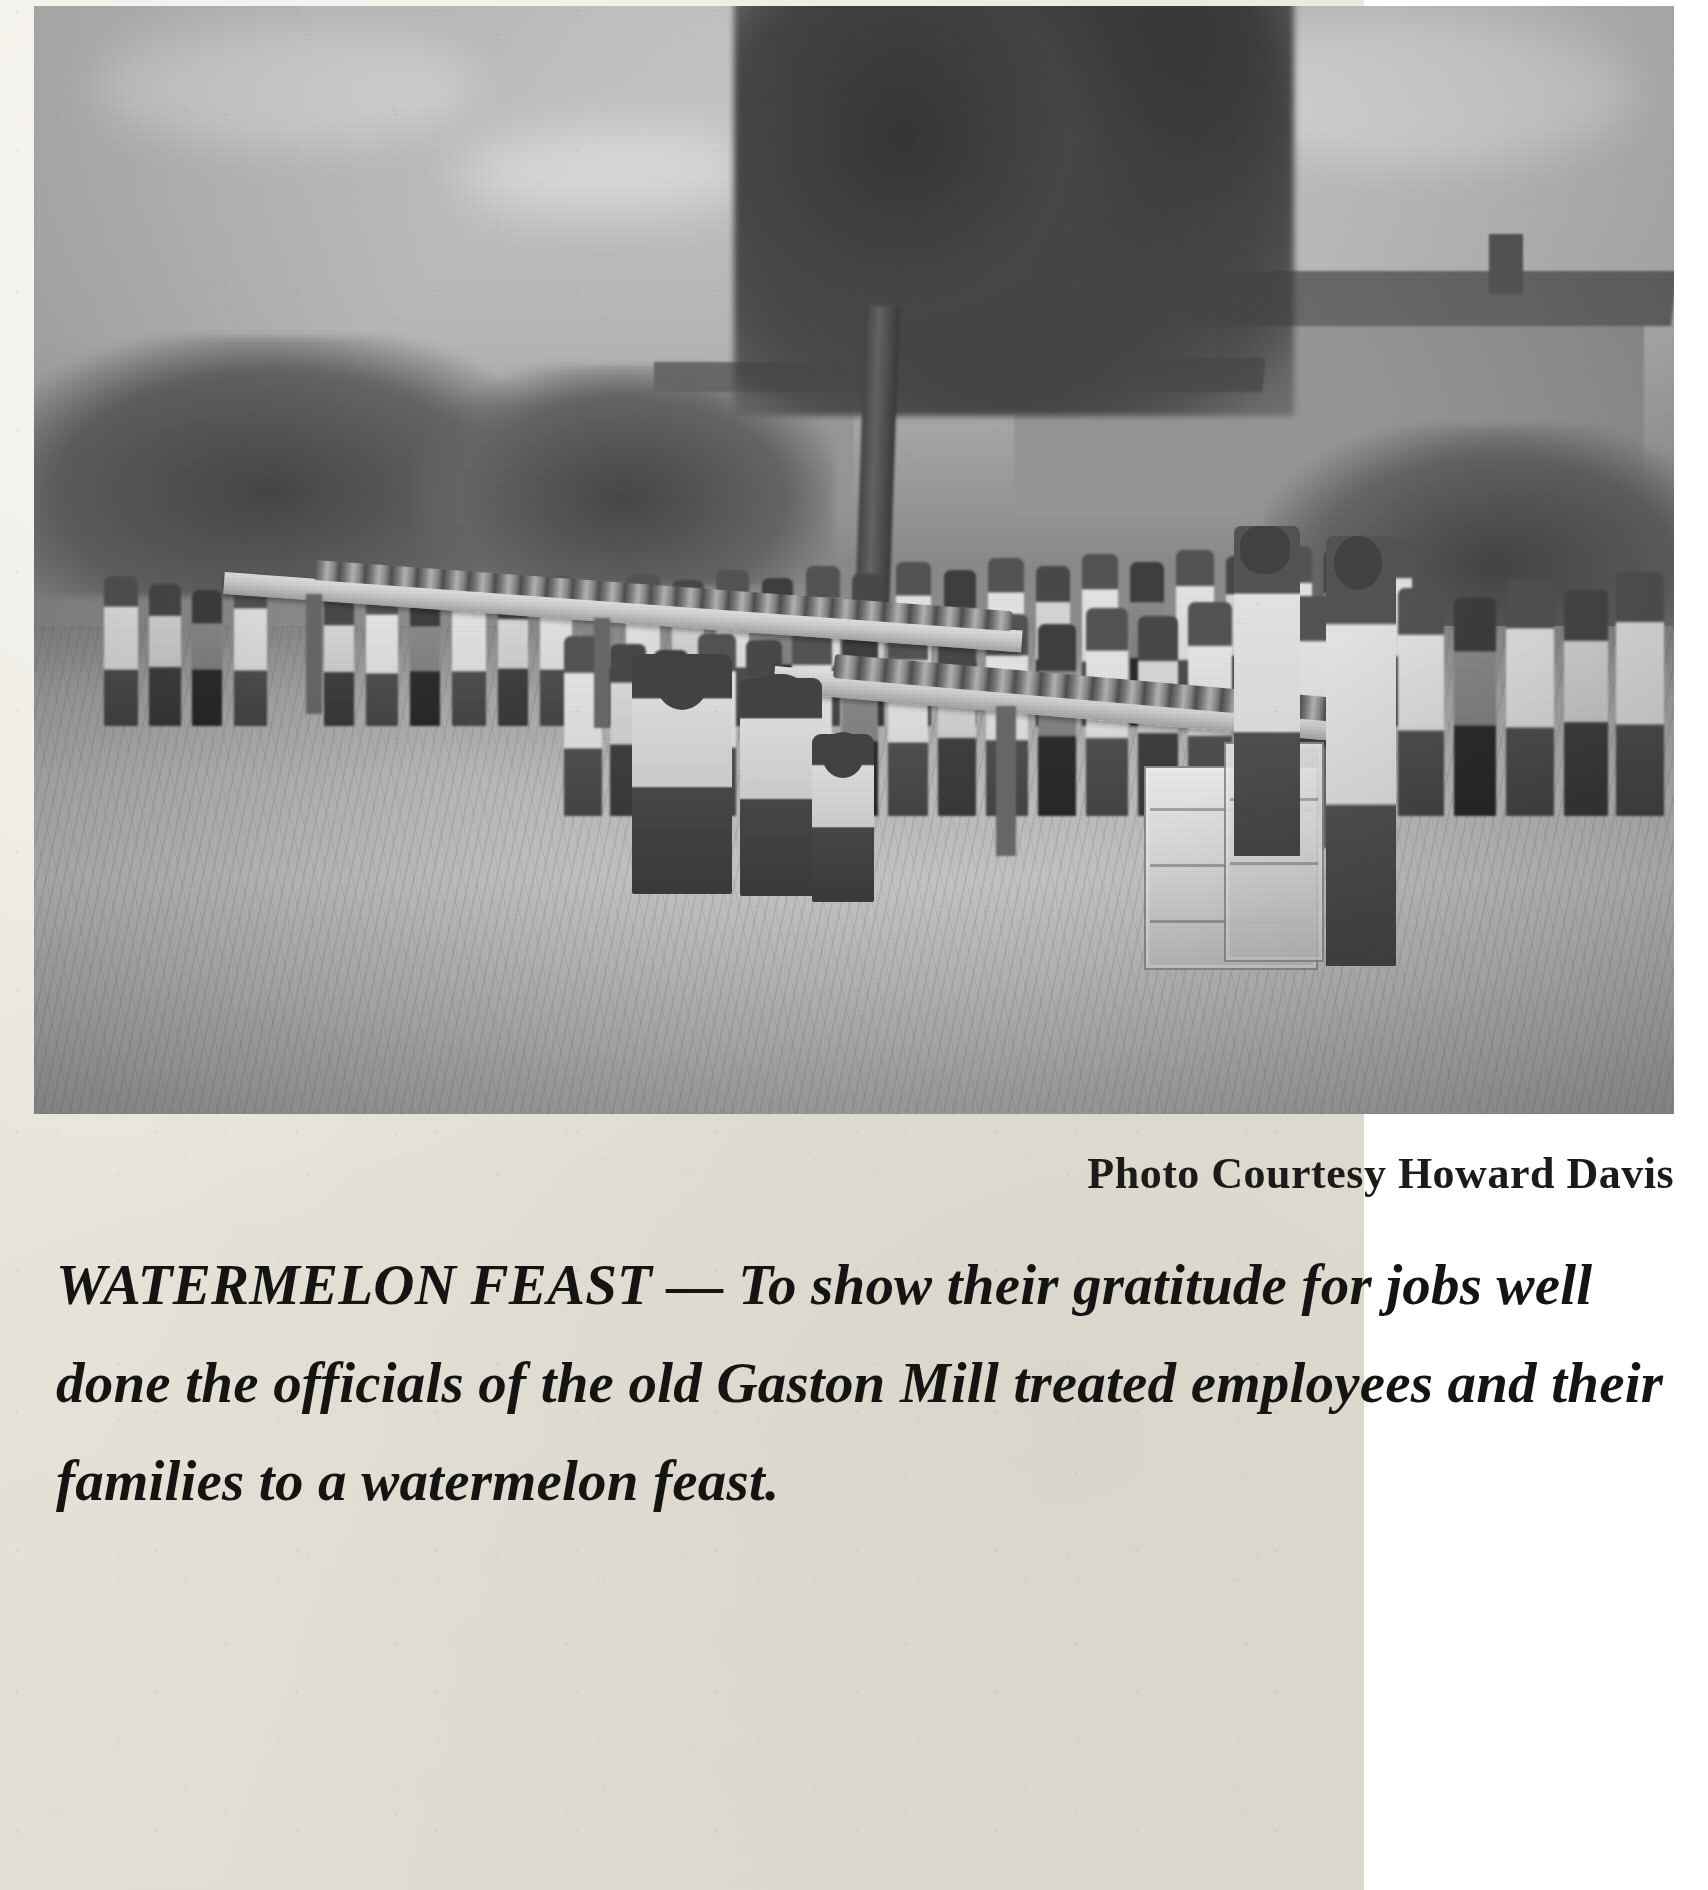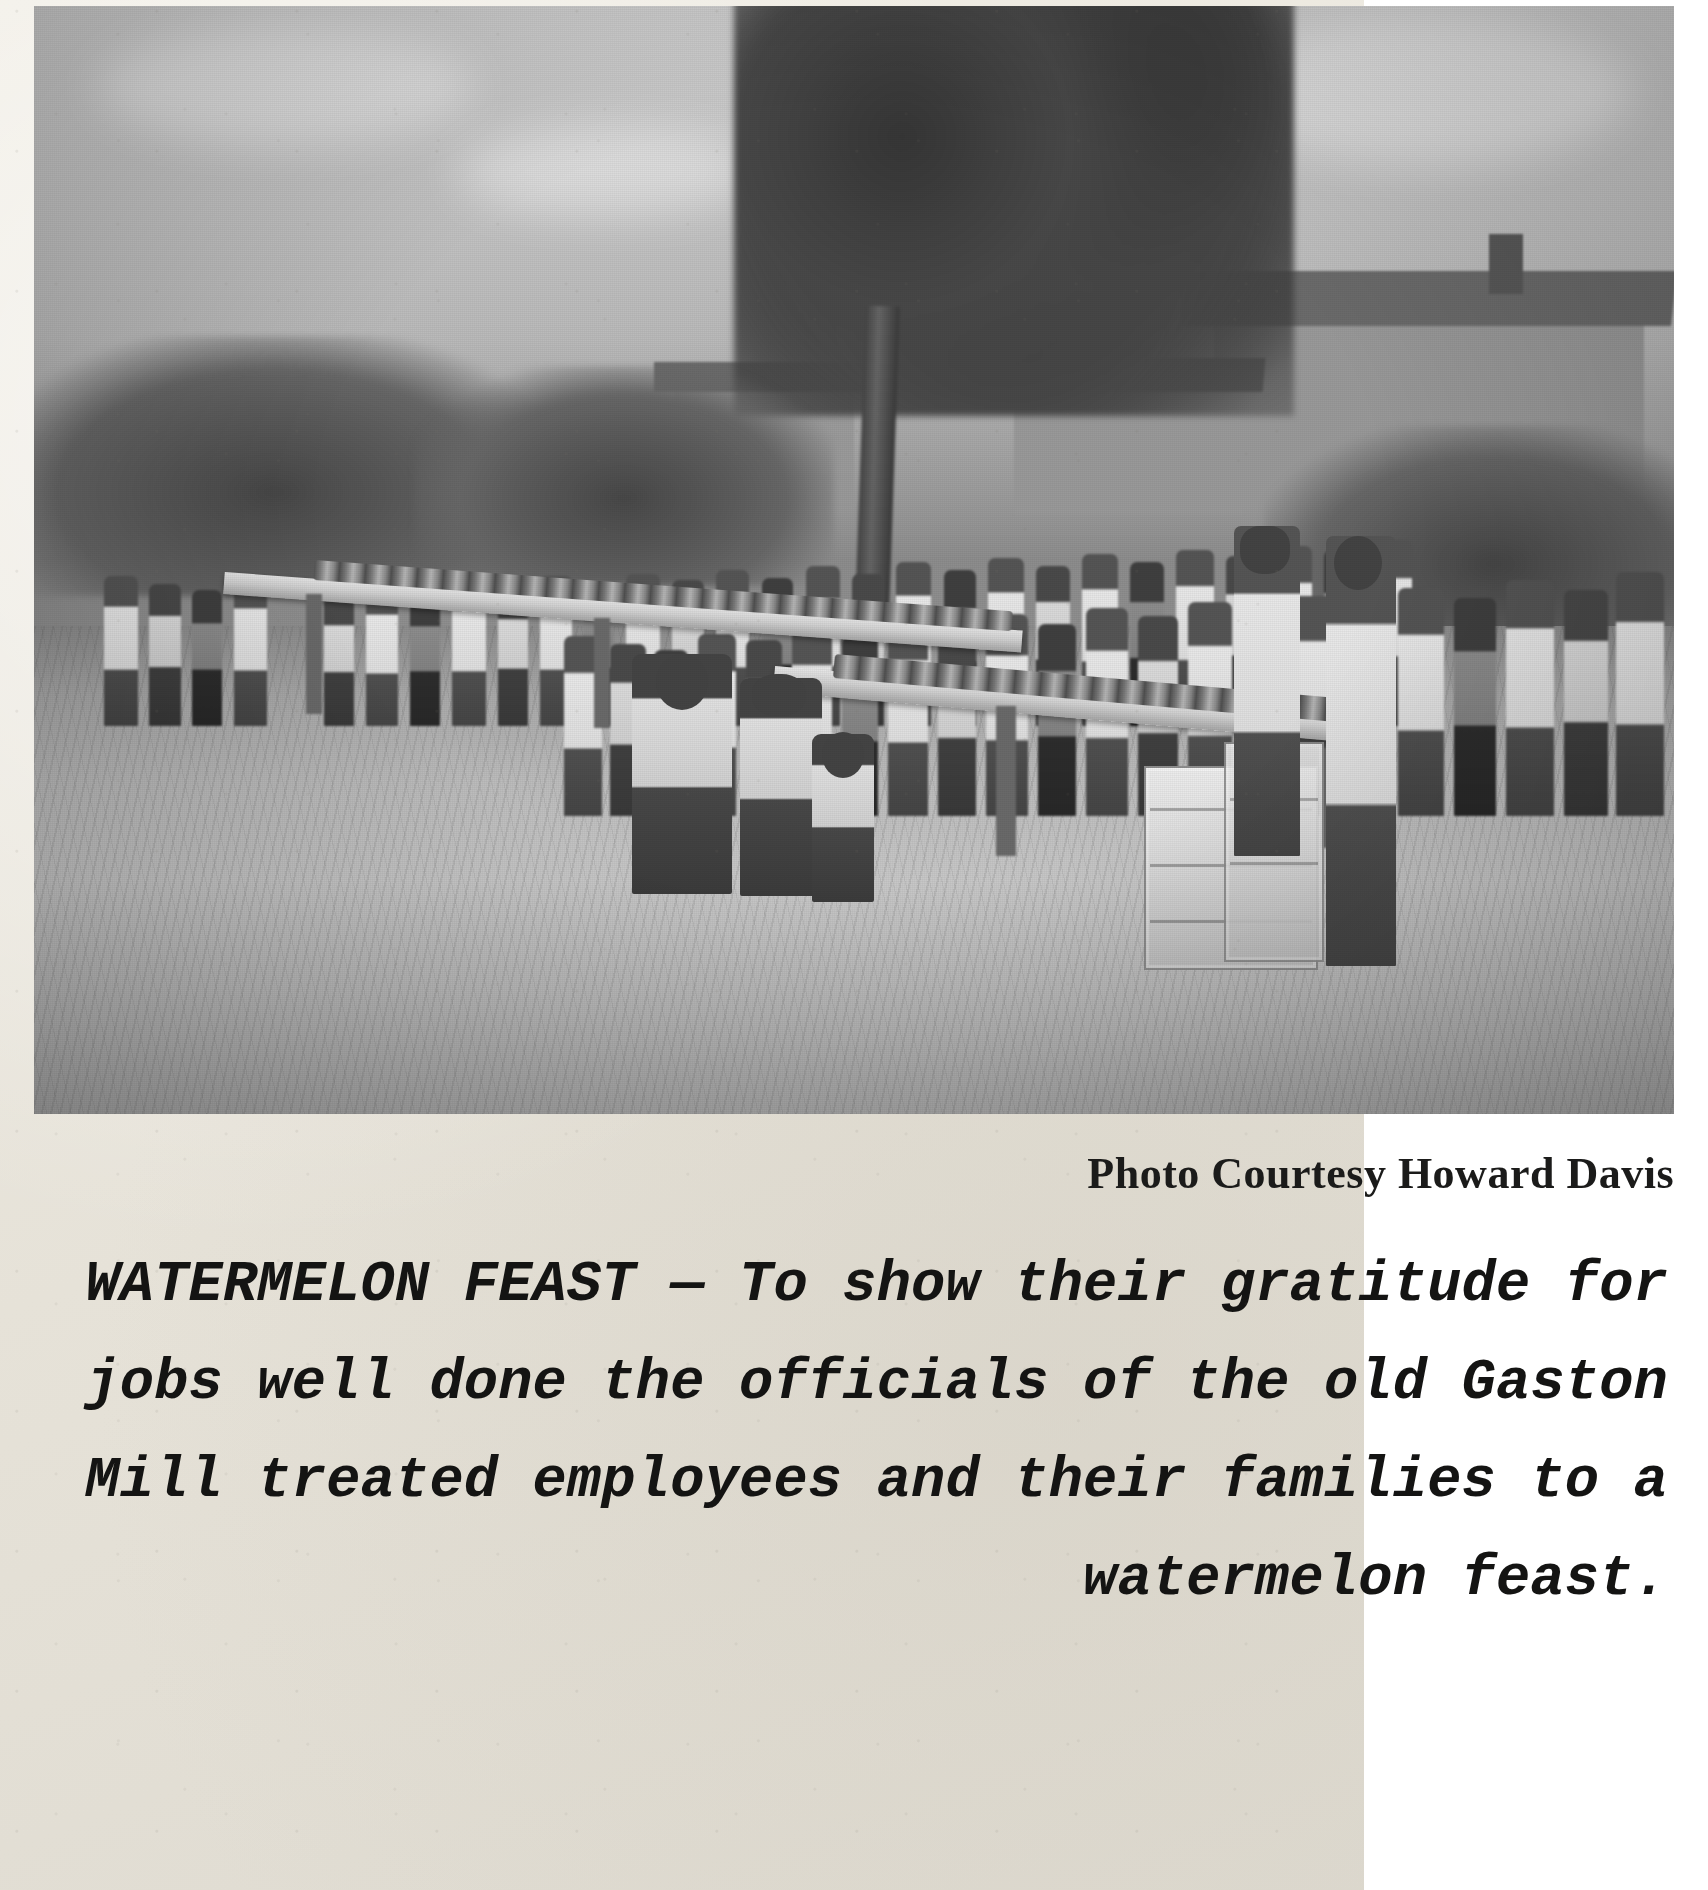--- a/index.html
+++ b/index.html
@@ -16,21 +16,20 @@
 
   .clipping {
     position: relative;
     width: 1364px;
     height: 1890px;
     background: #e9e6de;
     background-image:
       radial-gradient(circle at 18% 22%, rgba(255,255,255,0.55) 0%, rgba(255,255,255,0) 45%),
       radial-gradient(circle at 78% 74%, rgba(210,205,193,0.5) 0%, rgba(210,205,193,0) 55%),
       linear-gradient(160deg, #f1eee6 0%, #e6e2d8 55%, #dedad0 100%);
-    text-align: right;
   }
 
   
   .photo-frame {
     position: absolute;
     left: 34px;
     top: 6px;
     width: 1640px;
     height: 1108px;
     overflow: hidden;
@@ -220,21 +219,21 @@
     font-size: 44px;
     letter-spacing: .5px;
     color: #1b1b1a;
     white-space: nowrap;
   }
   .caption {
     position: absolute;
     left: 56px;
     right: 40px;
     top: 118px;
-    font-family: Liberation Mono, monospace;
+    font-family: Liberation Serif, serif;
     font-style: italic;
     font-weight: bold;
     font-size: 57px;
     line-height: 98px;
     color: #141413;
     letter-spacing: .2px;
   }
   .caption .lead {
     font-style: italic;
     font-weight: bold;

